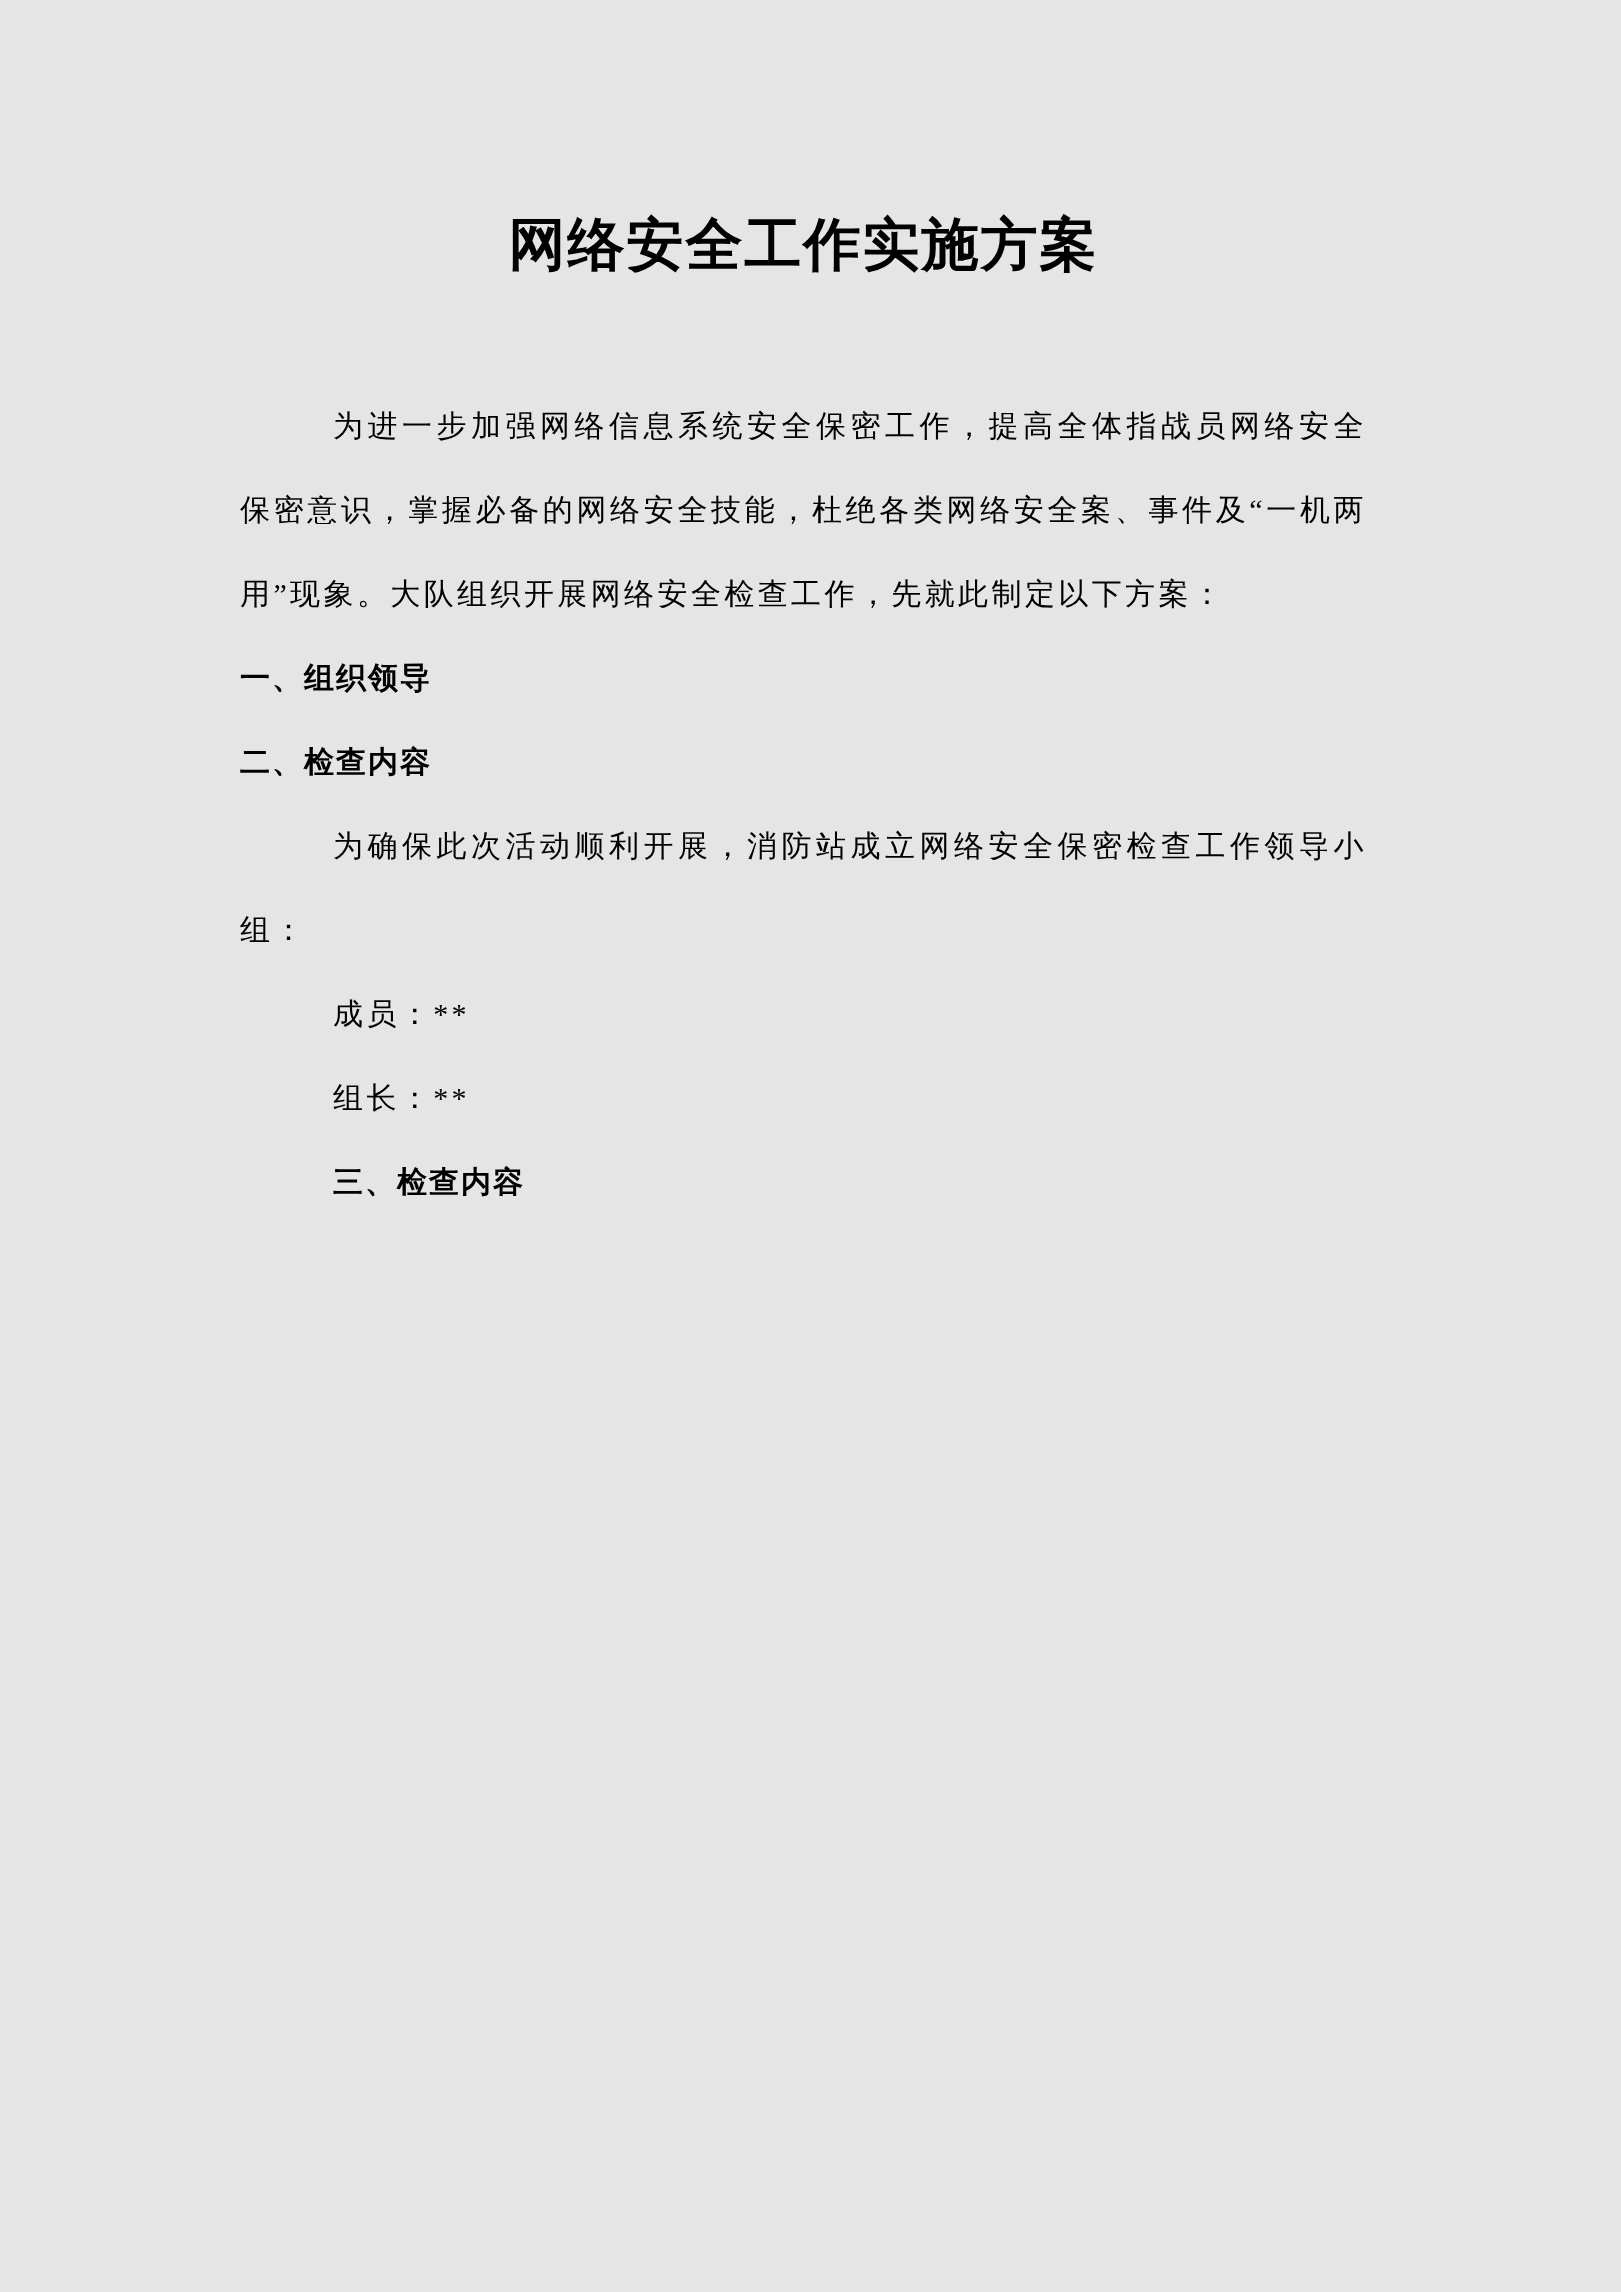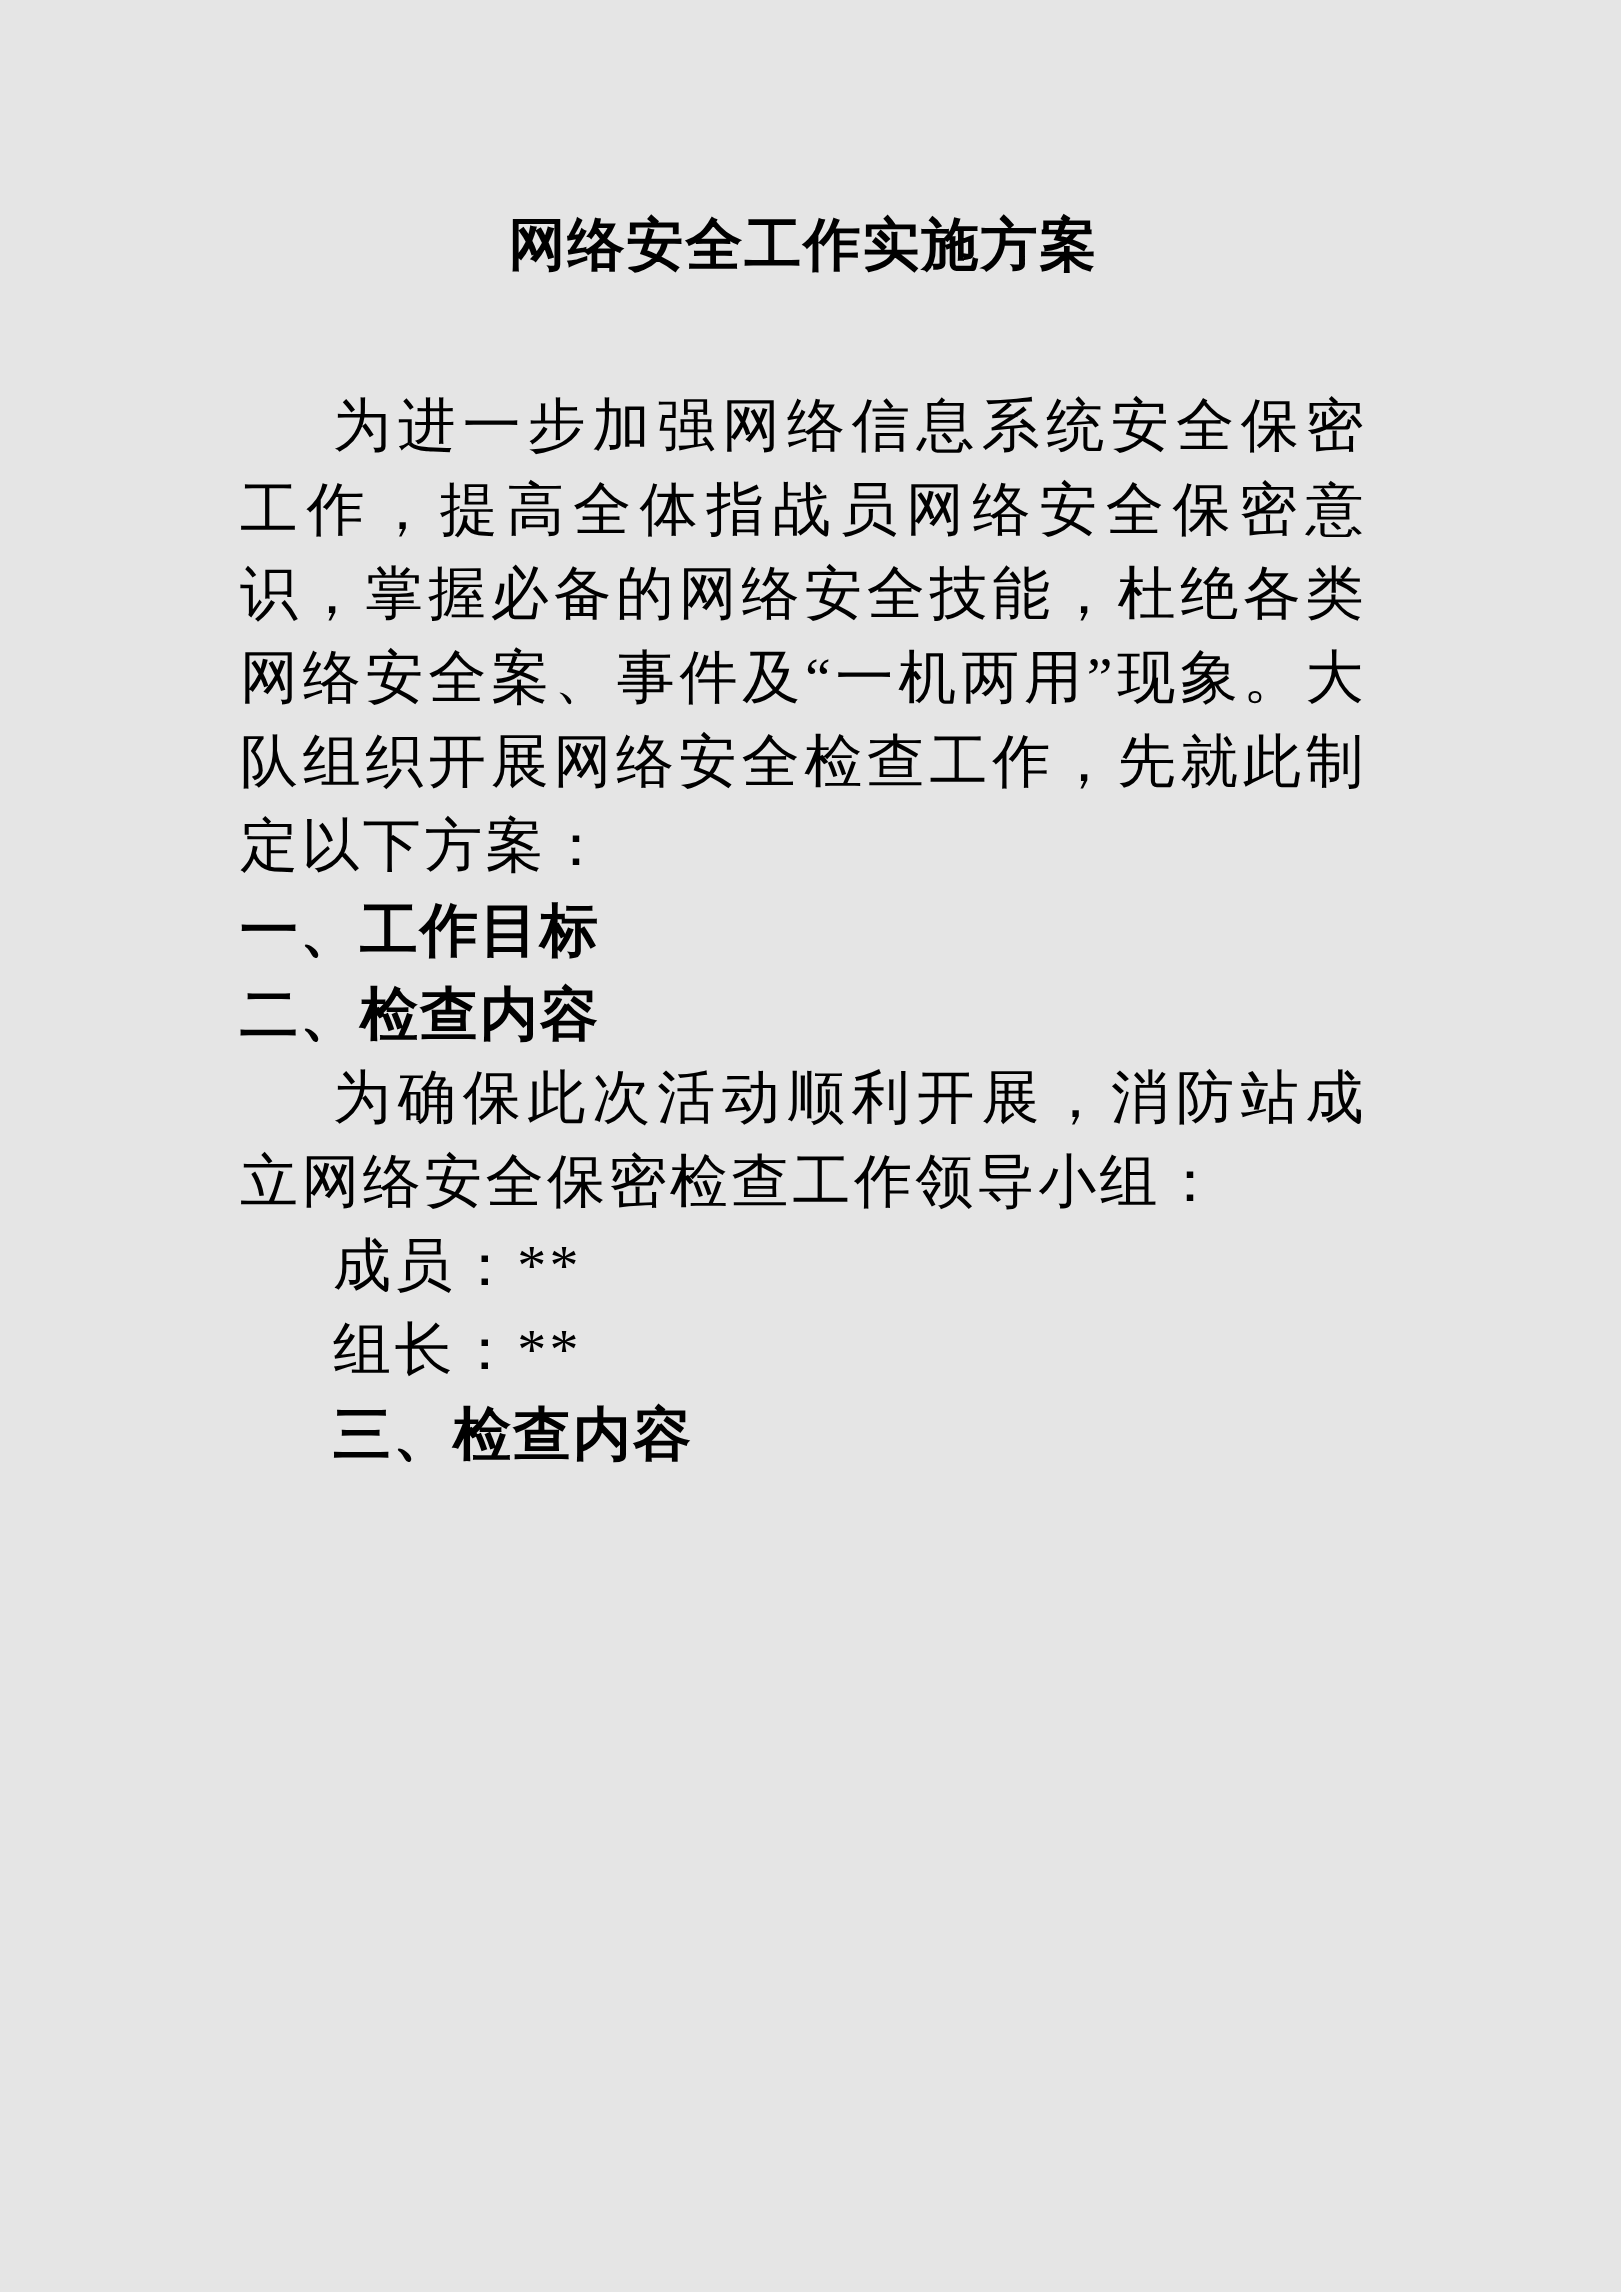--- a/index.html
+++ b/index.html
@@ -28,21 +28,21 @@
     font-family: "Liberation Serif", "DejaVu Serif", serif;
     font-weight: 700;
     font-size: 57px;
     line-height: 88px;
     letter-spacing: 2px;
     color: #000000;
   }
   .block {
     margin: 0;
     padding: 0;
-    font-size: 58px;
+    font-size: 30px;
     line-height: 84px;
     color: #000000;
   }
   .para {
     font-family: "Liberation Serif", "DejaVu Serif", serif;
     font-weight: 400;
     letter-spacing: 3.4px;
     text-align: justify;
   }
   .heading {
@@ -61,21 +61,21 @@
 </head>
 <body>
 
 <div class="page">
   <div class="content">
 
     <h1 class="doc-title">网络安全工作实施方案</h1>
 
     <p class="block para indent first-para">为进一步加强网络信息系统安全保密工作，提高全体指战员网络安全保密意识，掌握必备的网络安全技能，杜绝各类网络安全案、事件及“一机两用”现象。大队组织开展网络安全检查工作，先就此制定以下方案：</p>
 
-    <h2 class="block heading">一、工作目标</h2>
+    <h2 class="block heading">一、组织领导</h2>
 
 
     <h2 class="block heading">二、检查内容</h2>
 
     <p class="block para indent">为确保此次活动顺利开展，消防站成立网络安全保密检查工作领导小组：</p>
 
     <p class="block para indent">成员：**</p>
 
     <p class="block para indent">组长：**</p>
 

